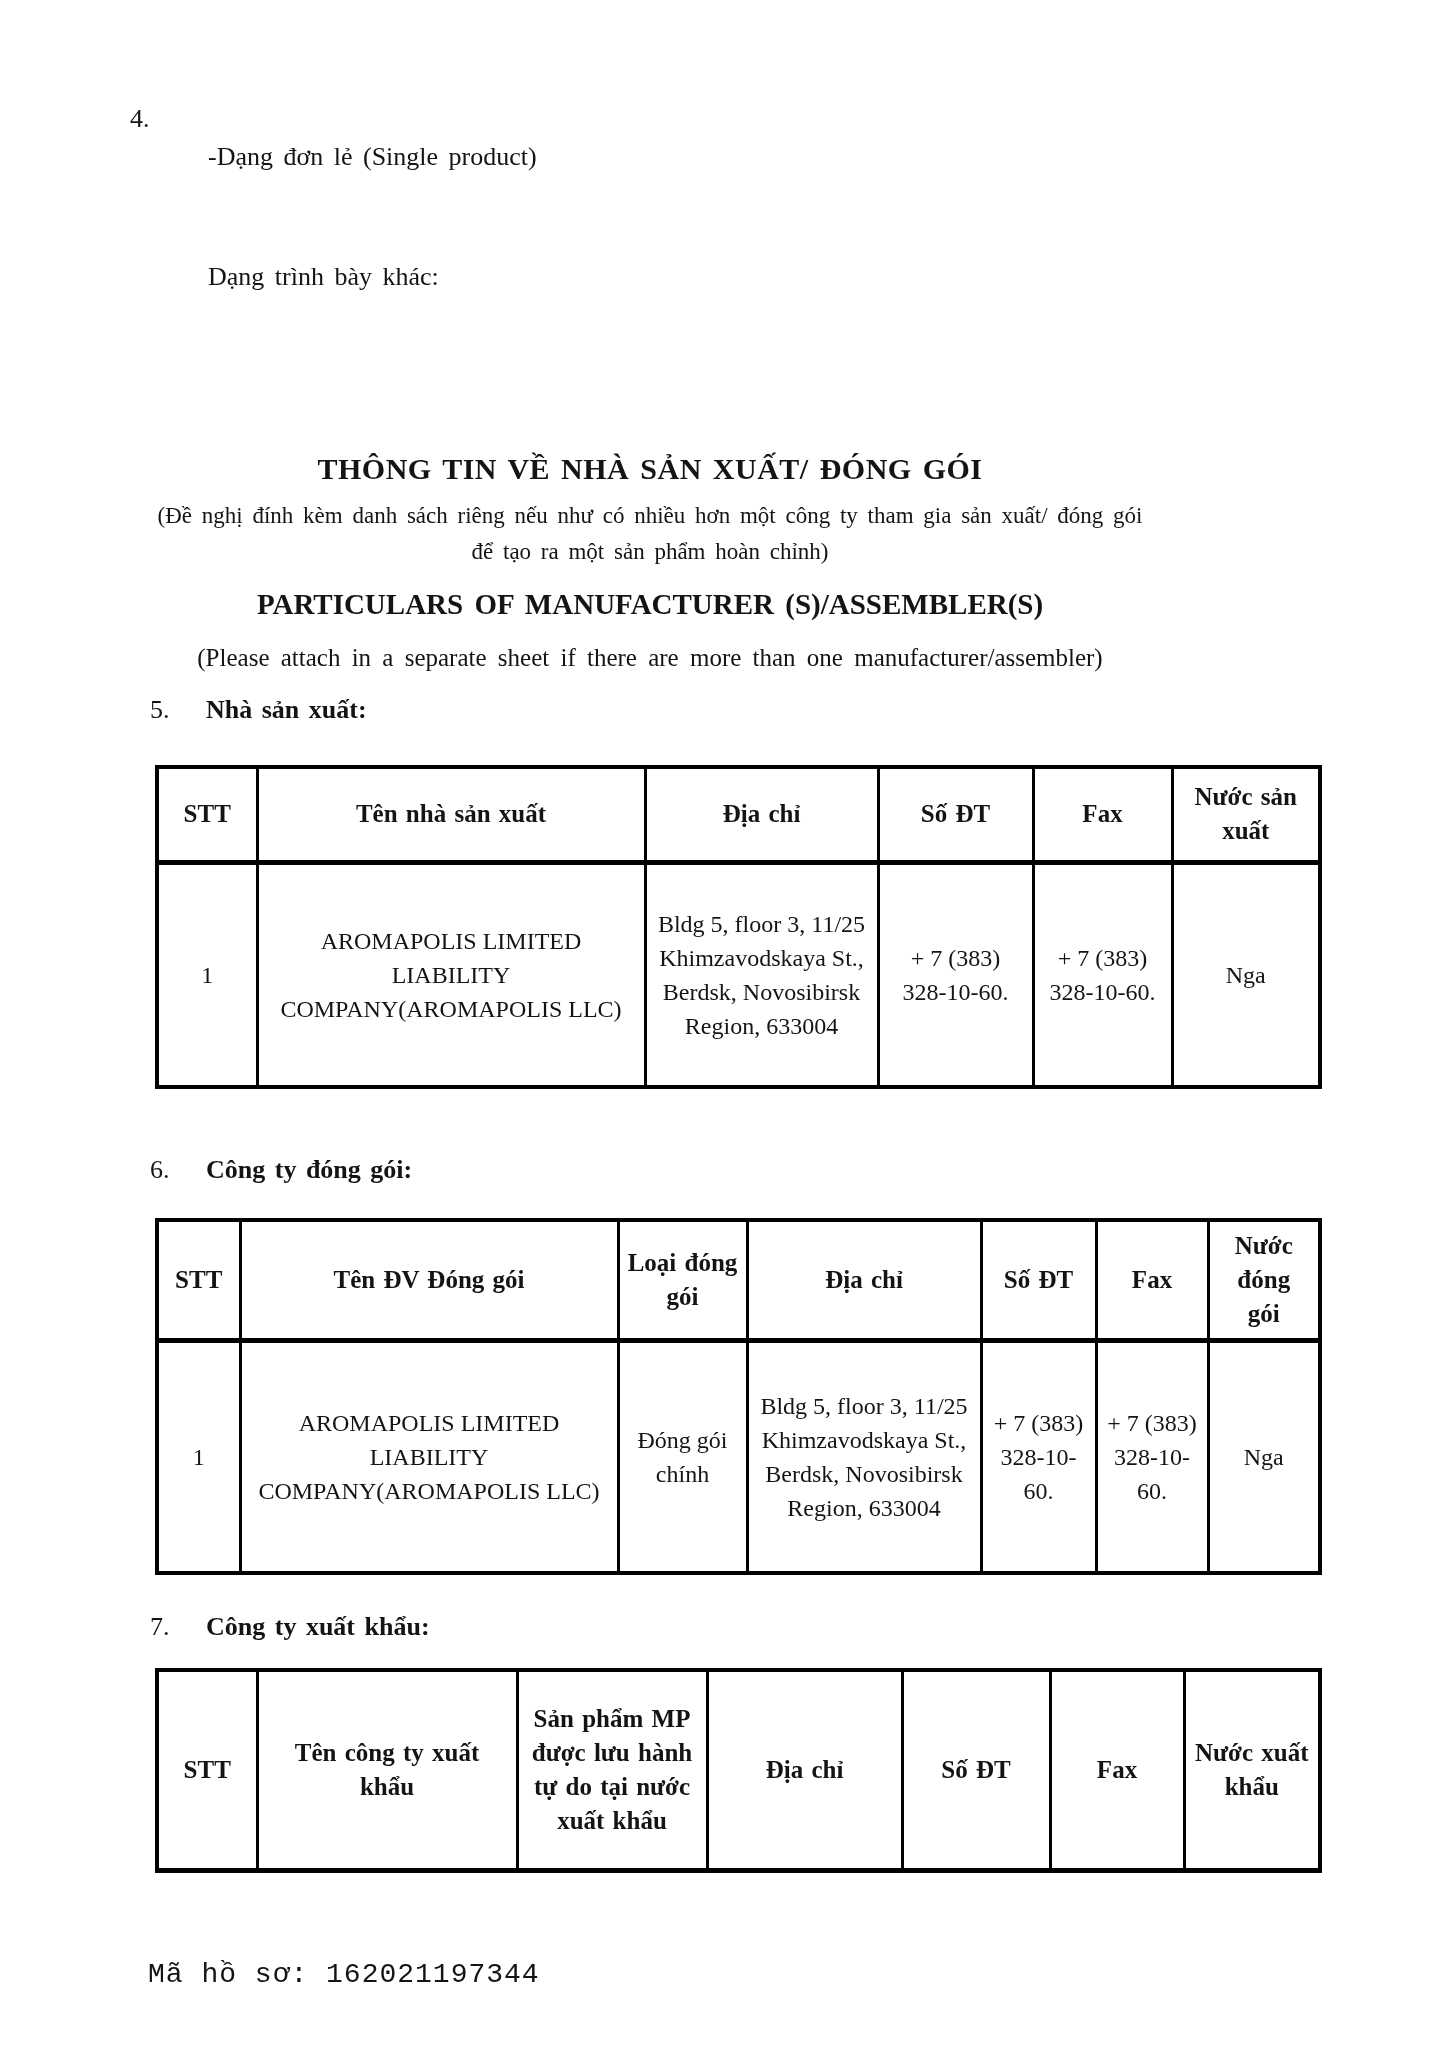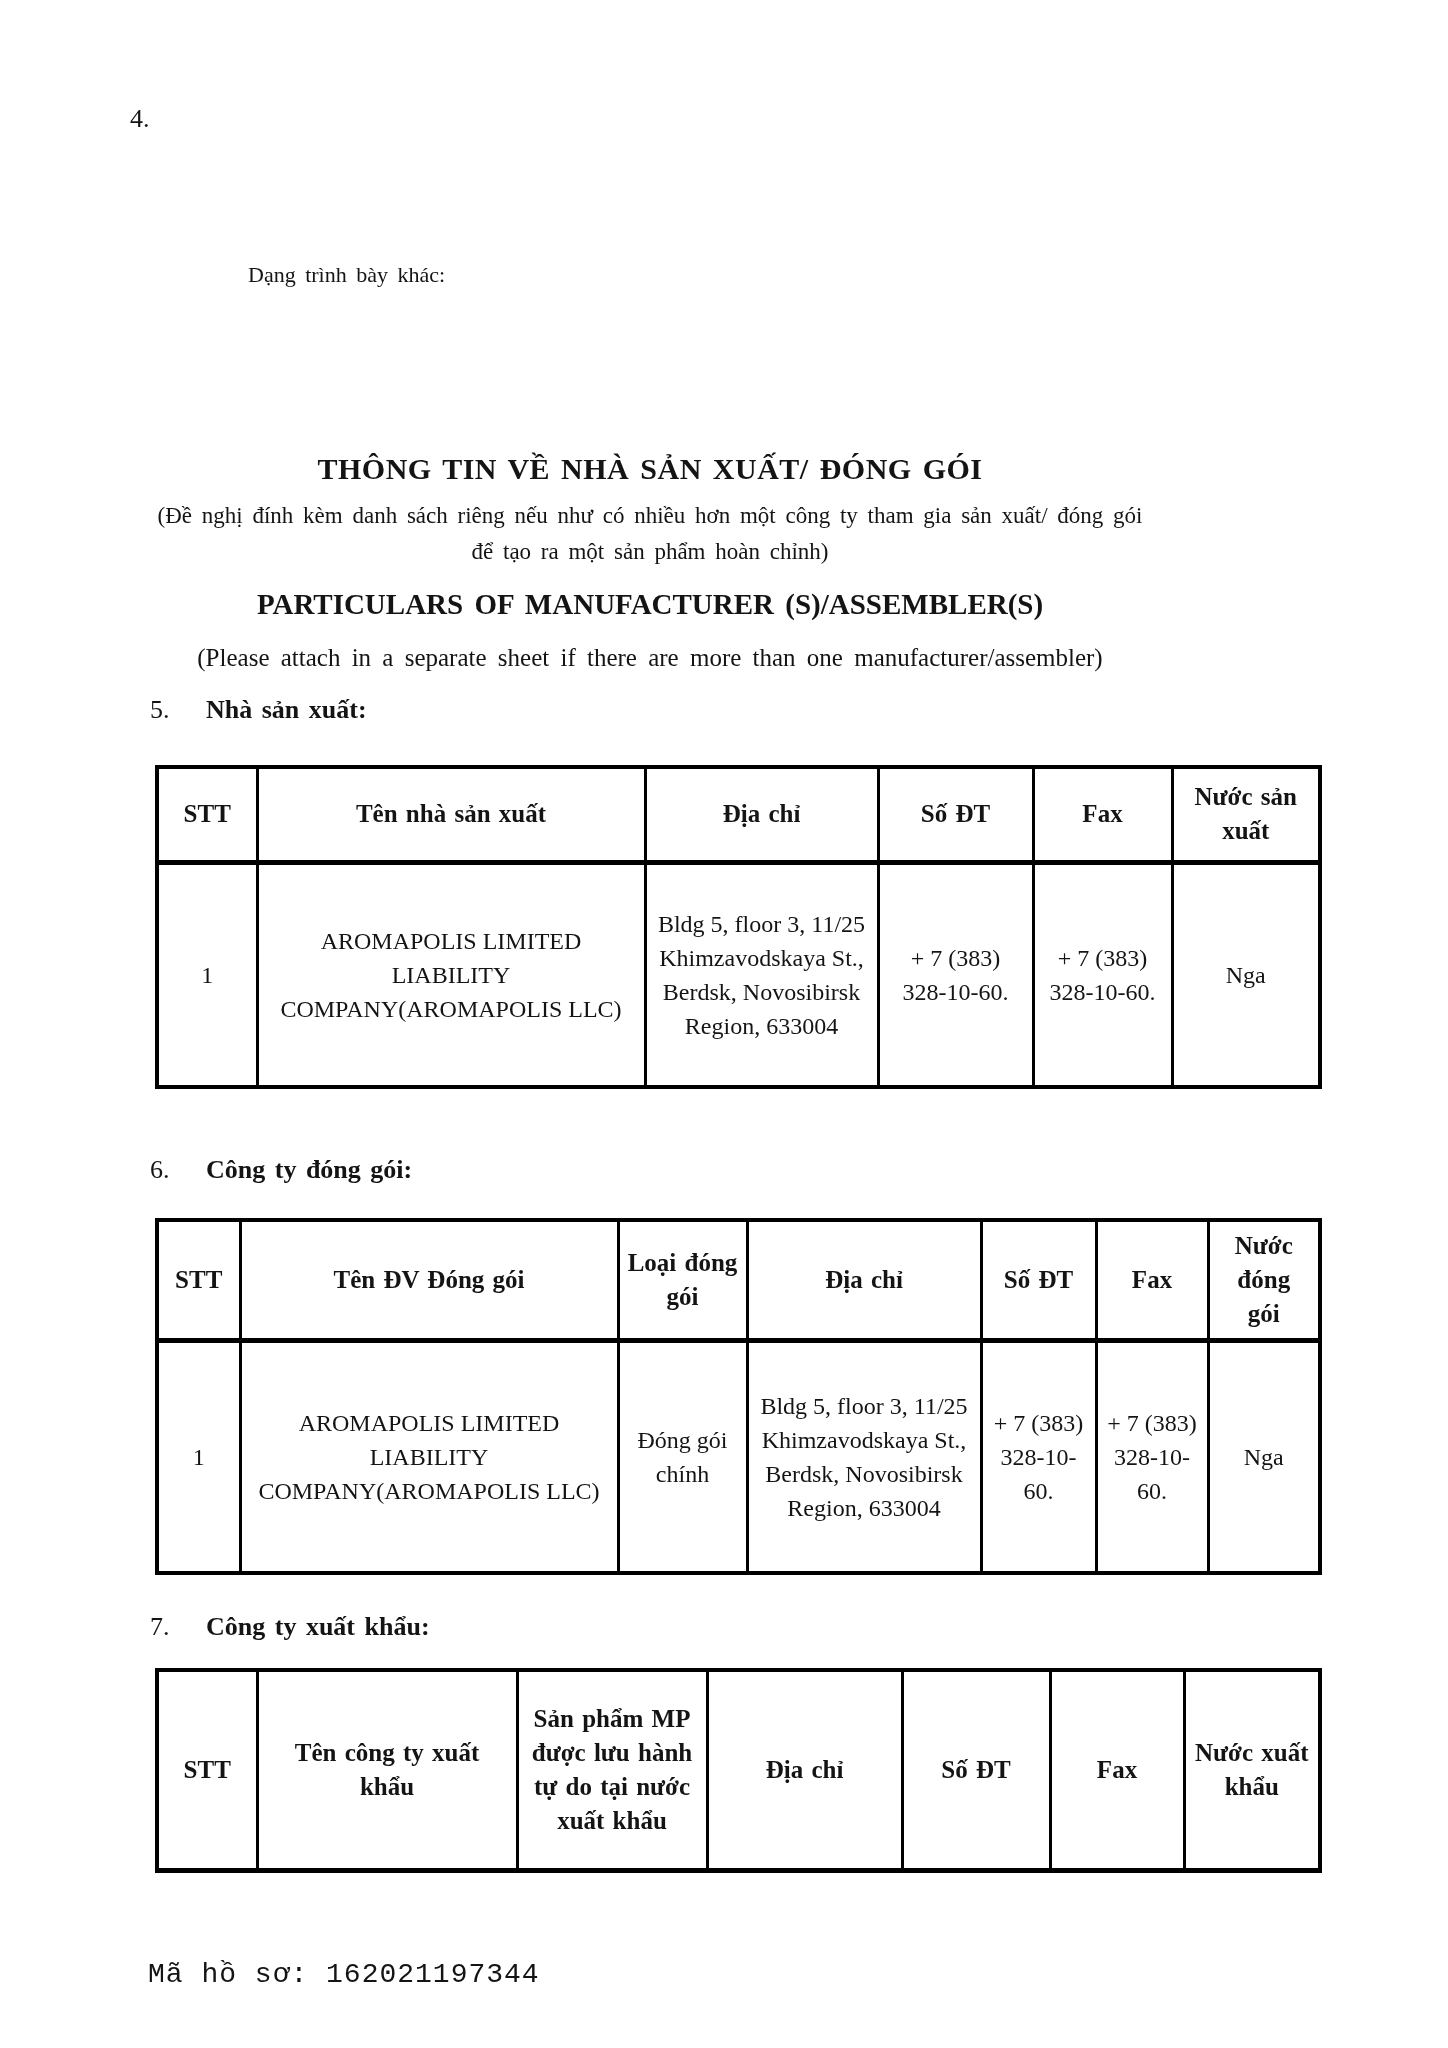--- a/index.html
+++ b/index.html
@@ -13,21 +13,21 @@
   }
   .abs { position:absolute; }
 
   
   .sec4 { left:130px; top:100px; width:900px; font-size:26px; line-height:38px; }
   .sec4 .row { display:flex; }
   .sec4 .num { width:75px; }
   .sec4 .indent { padding-left:78px; }
   .word-sp { word-spacing:4px; }
 
-  .other-label { left:208px; top:262px; font-size:22px;margin-left:40px; }
+  .other-label { left:208px; top:262px; font-size:26px; }
 
   
   .center-block { left:150px; width:1000px; text-align:center; }
   .h-vi { top:452px; font-size:30px; font-weight:bold; letter-spacing:0.5px; word-spacing:3px; }
   .sub-vi { top:498px; font-size:23px; line-height:36px; word-spacing:4px; }
   .h-en { top:588px; font-size:29px; font-weight:bold; word-spacing:4px; }
   .sub-en { top:636px; font-size:25px; word-spacing:5px;margin-top:8px; }
 
   
   .sec-label { font-size:26px; display:flex; }
@@ -82,20 +82,21 @@
     margin-top:47px;
   }
 </style>
 </head>
 <body>
 
 <div class="abs sec4">
   <div class="row">
     <span class="num">4.</span>
   </div>
+  <div class="indent word-sp">-Dạng đơn lẻ (Single  product)</div>
 </div>
 
 <div class="abs other-label word-sp">Dạng trình bày khác:</div>
 
 <div class="abs center-block h-vi">THÔNG TIN VỀ NHÀ SẢN XUẤT/ ĐÓNG GÓI</div>
 <div class="abs center-block sub-vi">(Đề nghị đính kèm danh sách riêng nếu như có nhiều hơn một công ty tham gia sản xuất/ đóng gói để tạo ra một sản phẩm hoàn chỉnh)</div>
 <div class="abs center-block h-en">PARTICULARS OF MANUFACTURER (S)/ASSEMBLER(S)</div>
 <div class="abs center-block sub-en">(Please attach in a separate sheet if there are more than one manufacturer/assembler)</div>
 
 <div class="abs sec-label sec5">

